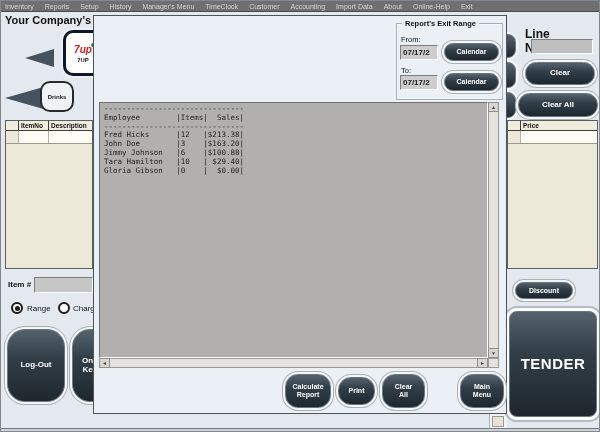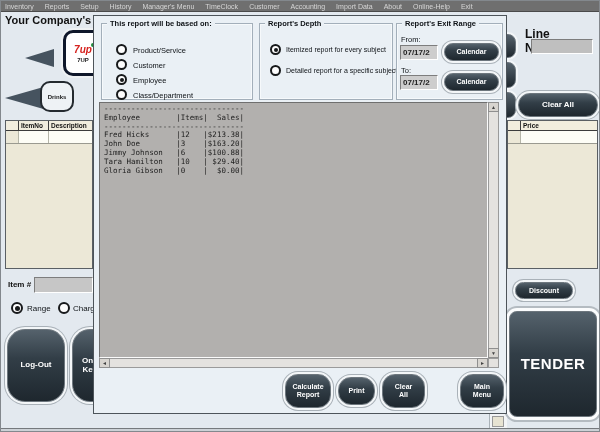--- a/index.html
+++ b/index.html
@@ -149,20 +149,23 @@
 
   <div class="stub" style="left:497px;top:33px;height:22px;"></div>
   <div class="stub" style="left:497px;top:61px;height:24px;"></div>
   <div class="stub" style="left:497px;top:91px;height:24px;"></div>
   <div id="center-strip">
     <div class="corner"></div>
   </div>
 
   <div id="line-number-label">Line Number:</div>
   <div class="sunken" style="left:530px;top:38px;width:62px;height:15px;background:#bfbfbf;"></div>
+  <div class="btn" style="left:524px;top:61px;width:70px;height:23px;font-size:8px;">
+    <span>Clear</span>
+  </div>
   <div class="btn" style="left:517px;top:92px;width:80px;height:24px;font-size:8px;">
     <span>Clear All</span>
   </div>
 
   <div class="xtable" style="left:506px;top:119px;width:91px;height:149px;">
     <div class="xhead">
       <div class="hc" style="width:13px;"></div>
       <div class="hc" style="flex:1;border-right:none;">Price</div>
     </div>
     <div class="xrow">
@@ -173,39 +176,21 @@
 
   <div class="btn" style="left:514px;top:281px;width:58px;height:17px;border-radius:9px;font-size:7px;">
     <span>Discount</span>
   </div>
   <div class="btn" id="tender" style="left:508px;top:310px;width:88px;height:106px;">
     <span>TENDER</span>
   </div>
 
   <div id="dialog">
 
-    <div class="gbox" style="left:7px;top:7px;width:152px;height:77px;">
-      <span class="gtitle">This report will be based on:</span>
-      <span class="radio" style="left:14px;top:20px;"></span>
-      <span class="rlabel" style="left:31px;top:22px;">Product/Service</span>
-      <span class="radio" style="left:14px;top:35px;"></span>
-      <span class="rlabel" style="left:31px;top:37px;">Customer</span>
-      <span class="radio on" style="left:14px;top:50px;"></span>
-      <span class="rlabel" style="left:31px;top:52px;">Employee</span>
-      <span class="radio" style="left:14px;top:65px;"></span>
-      <span class="rlabel" style="left:31px;top:67px;">Class/Department</span>
-    </div>
-
-    <div class="gbox" style="left:165px;top:7px;width:134px;height:77px;">
-      <span class="gtitle">Report's Depth</span>
-      <span class="radio on" style="left:10px;top:20px;"></span>
-      <span class="rlabel" style="left:26px;top:22px;font-size:7px;">Itemized report for every subject</span>
-      <span class="radio" style="left:10px;top:41px;"></span>
-      <span class="rlabel" style="left:26px;top:43px;font-size:7px;">Detailed report for a specific subject</span>
-    </div>
+
 
     <div class="gbox" style="left:302px;top:7px;width:107px;height:77px;">
       <span class="gtitle">Report's Exit Range</span>
       <span class="rlabel" style="left:4px;top:11px;">From:</span>
       <div class="sunken" style="left:3px;top:21px;width:38px;height:15px;background:#cdcdcd;">
         <span>07/17/2</span>
       </div>
       <div class="btn small" style="left:47px;top:19px;width:55px;height:18px;border-radius:9px;">
         <span>Calendar</span>
       </div>

